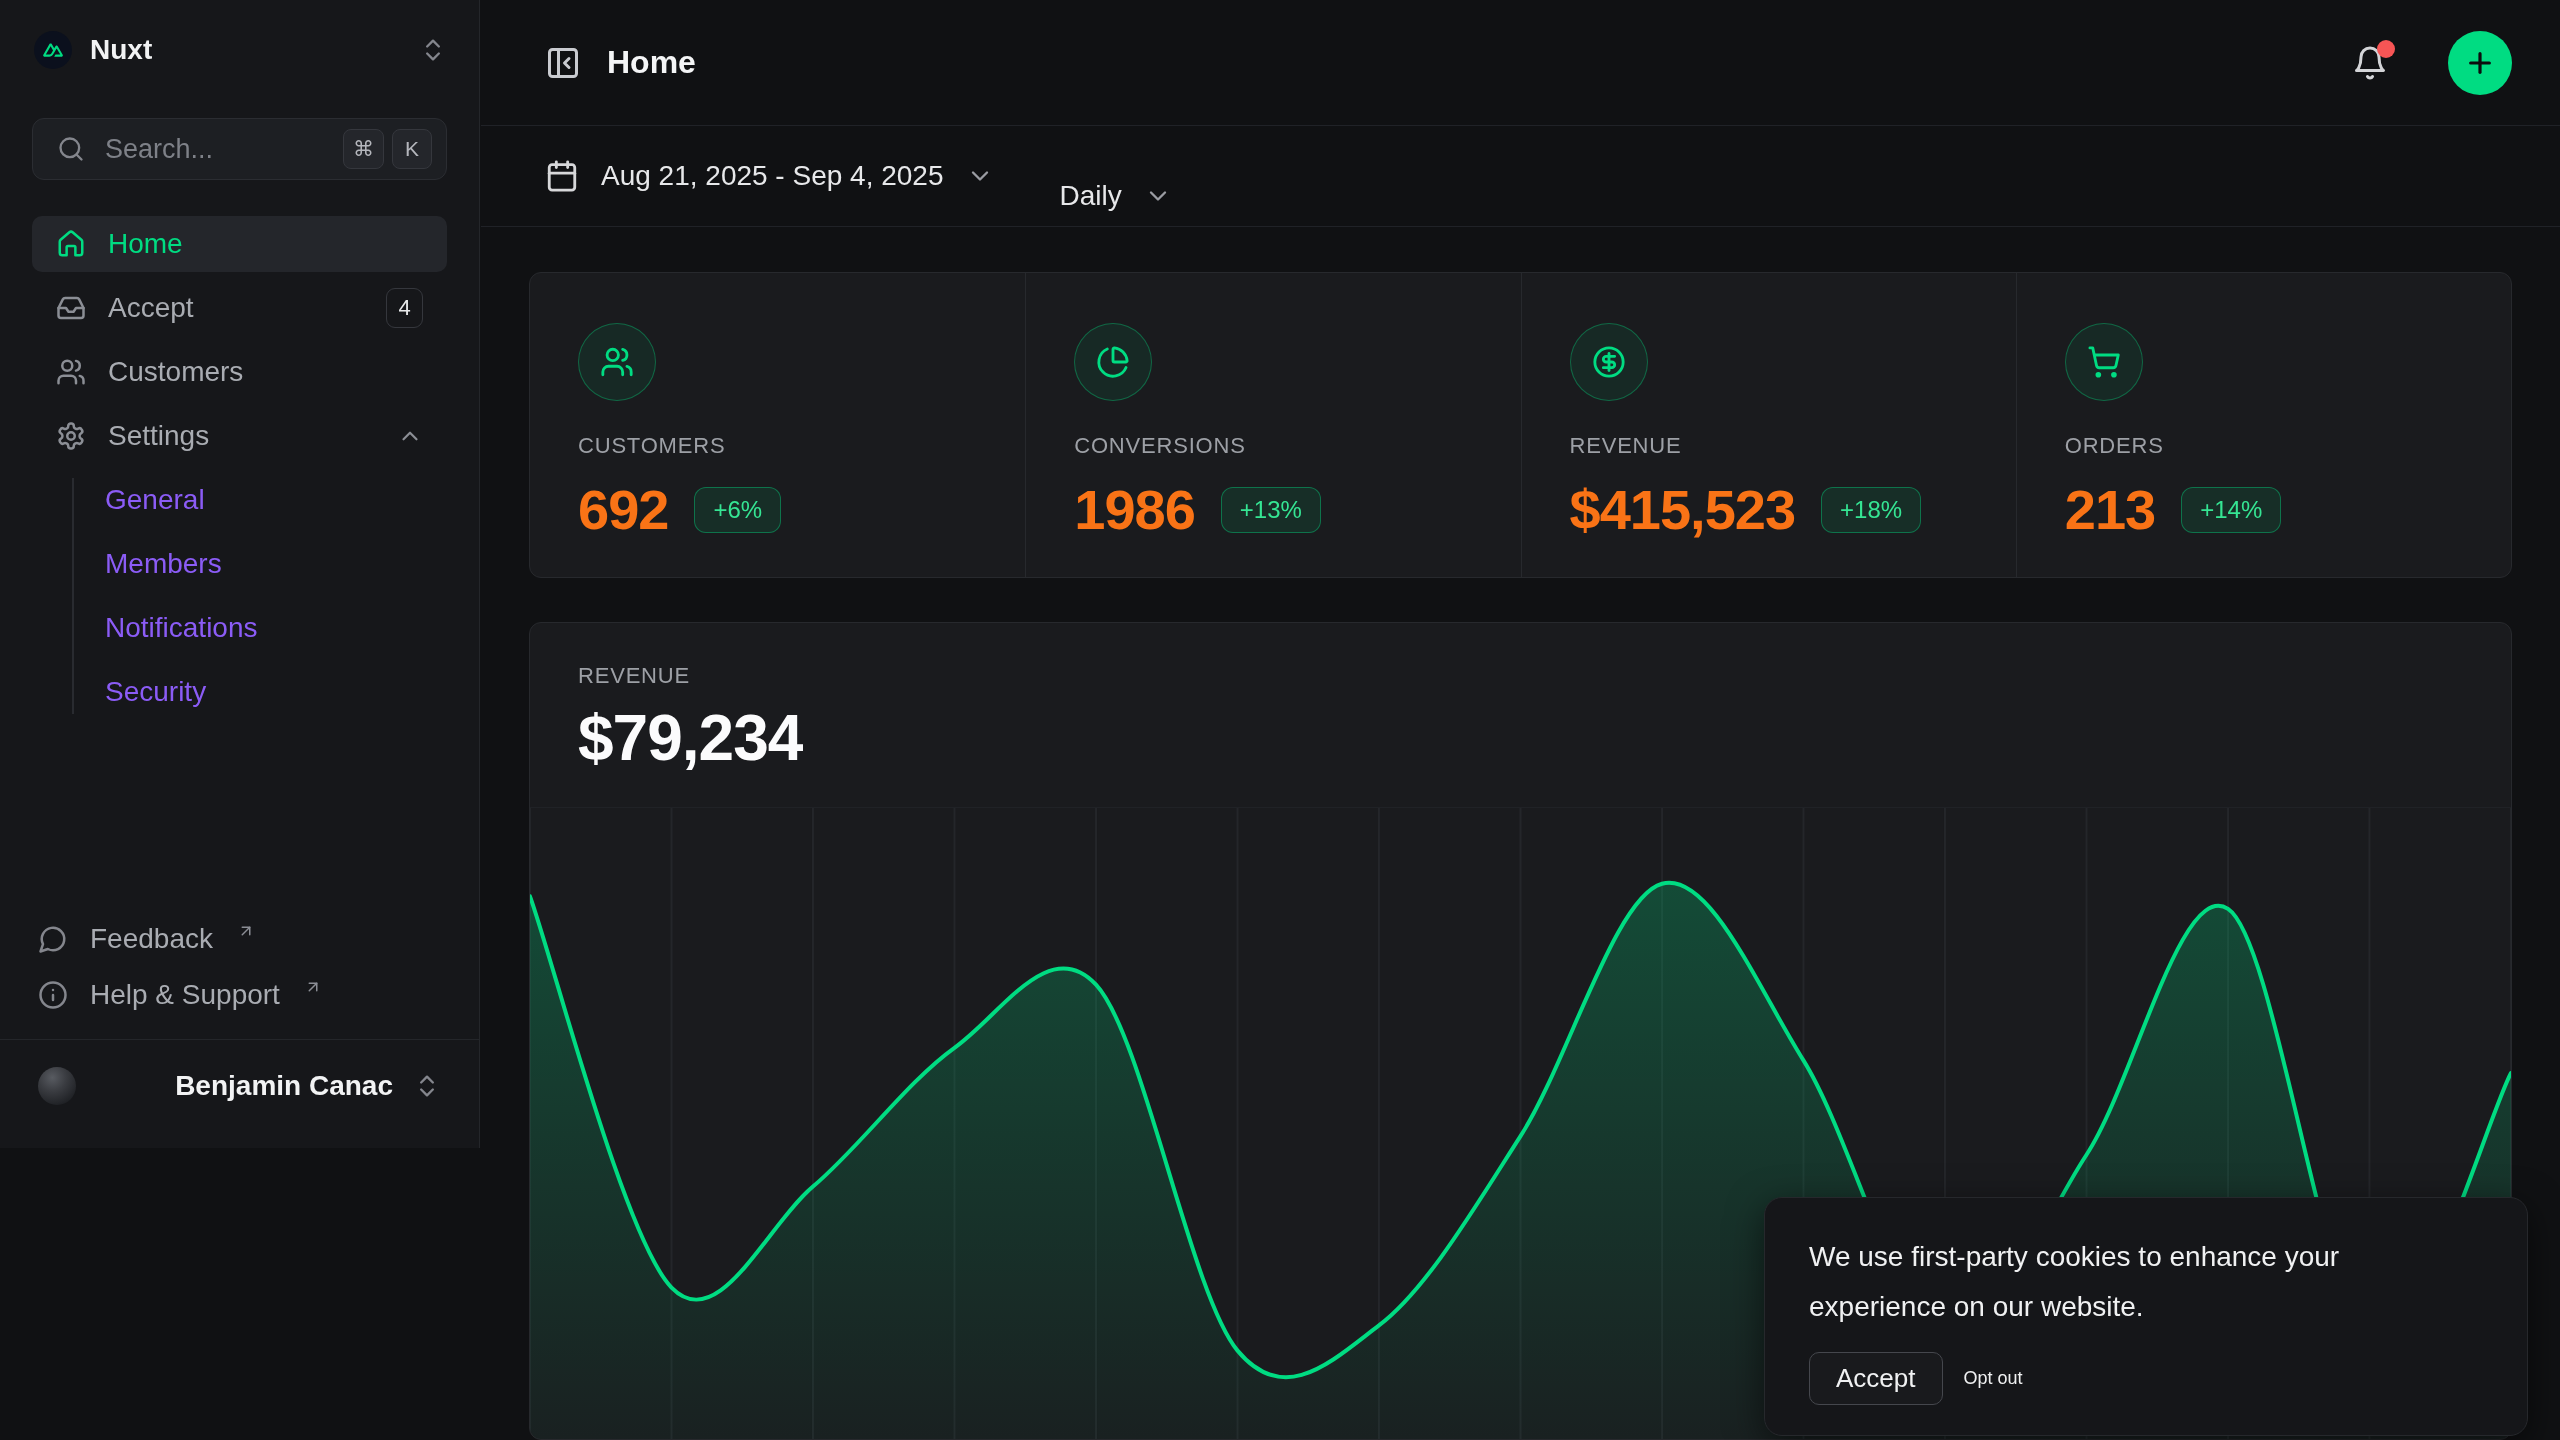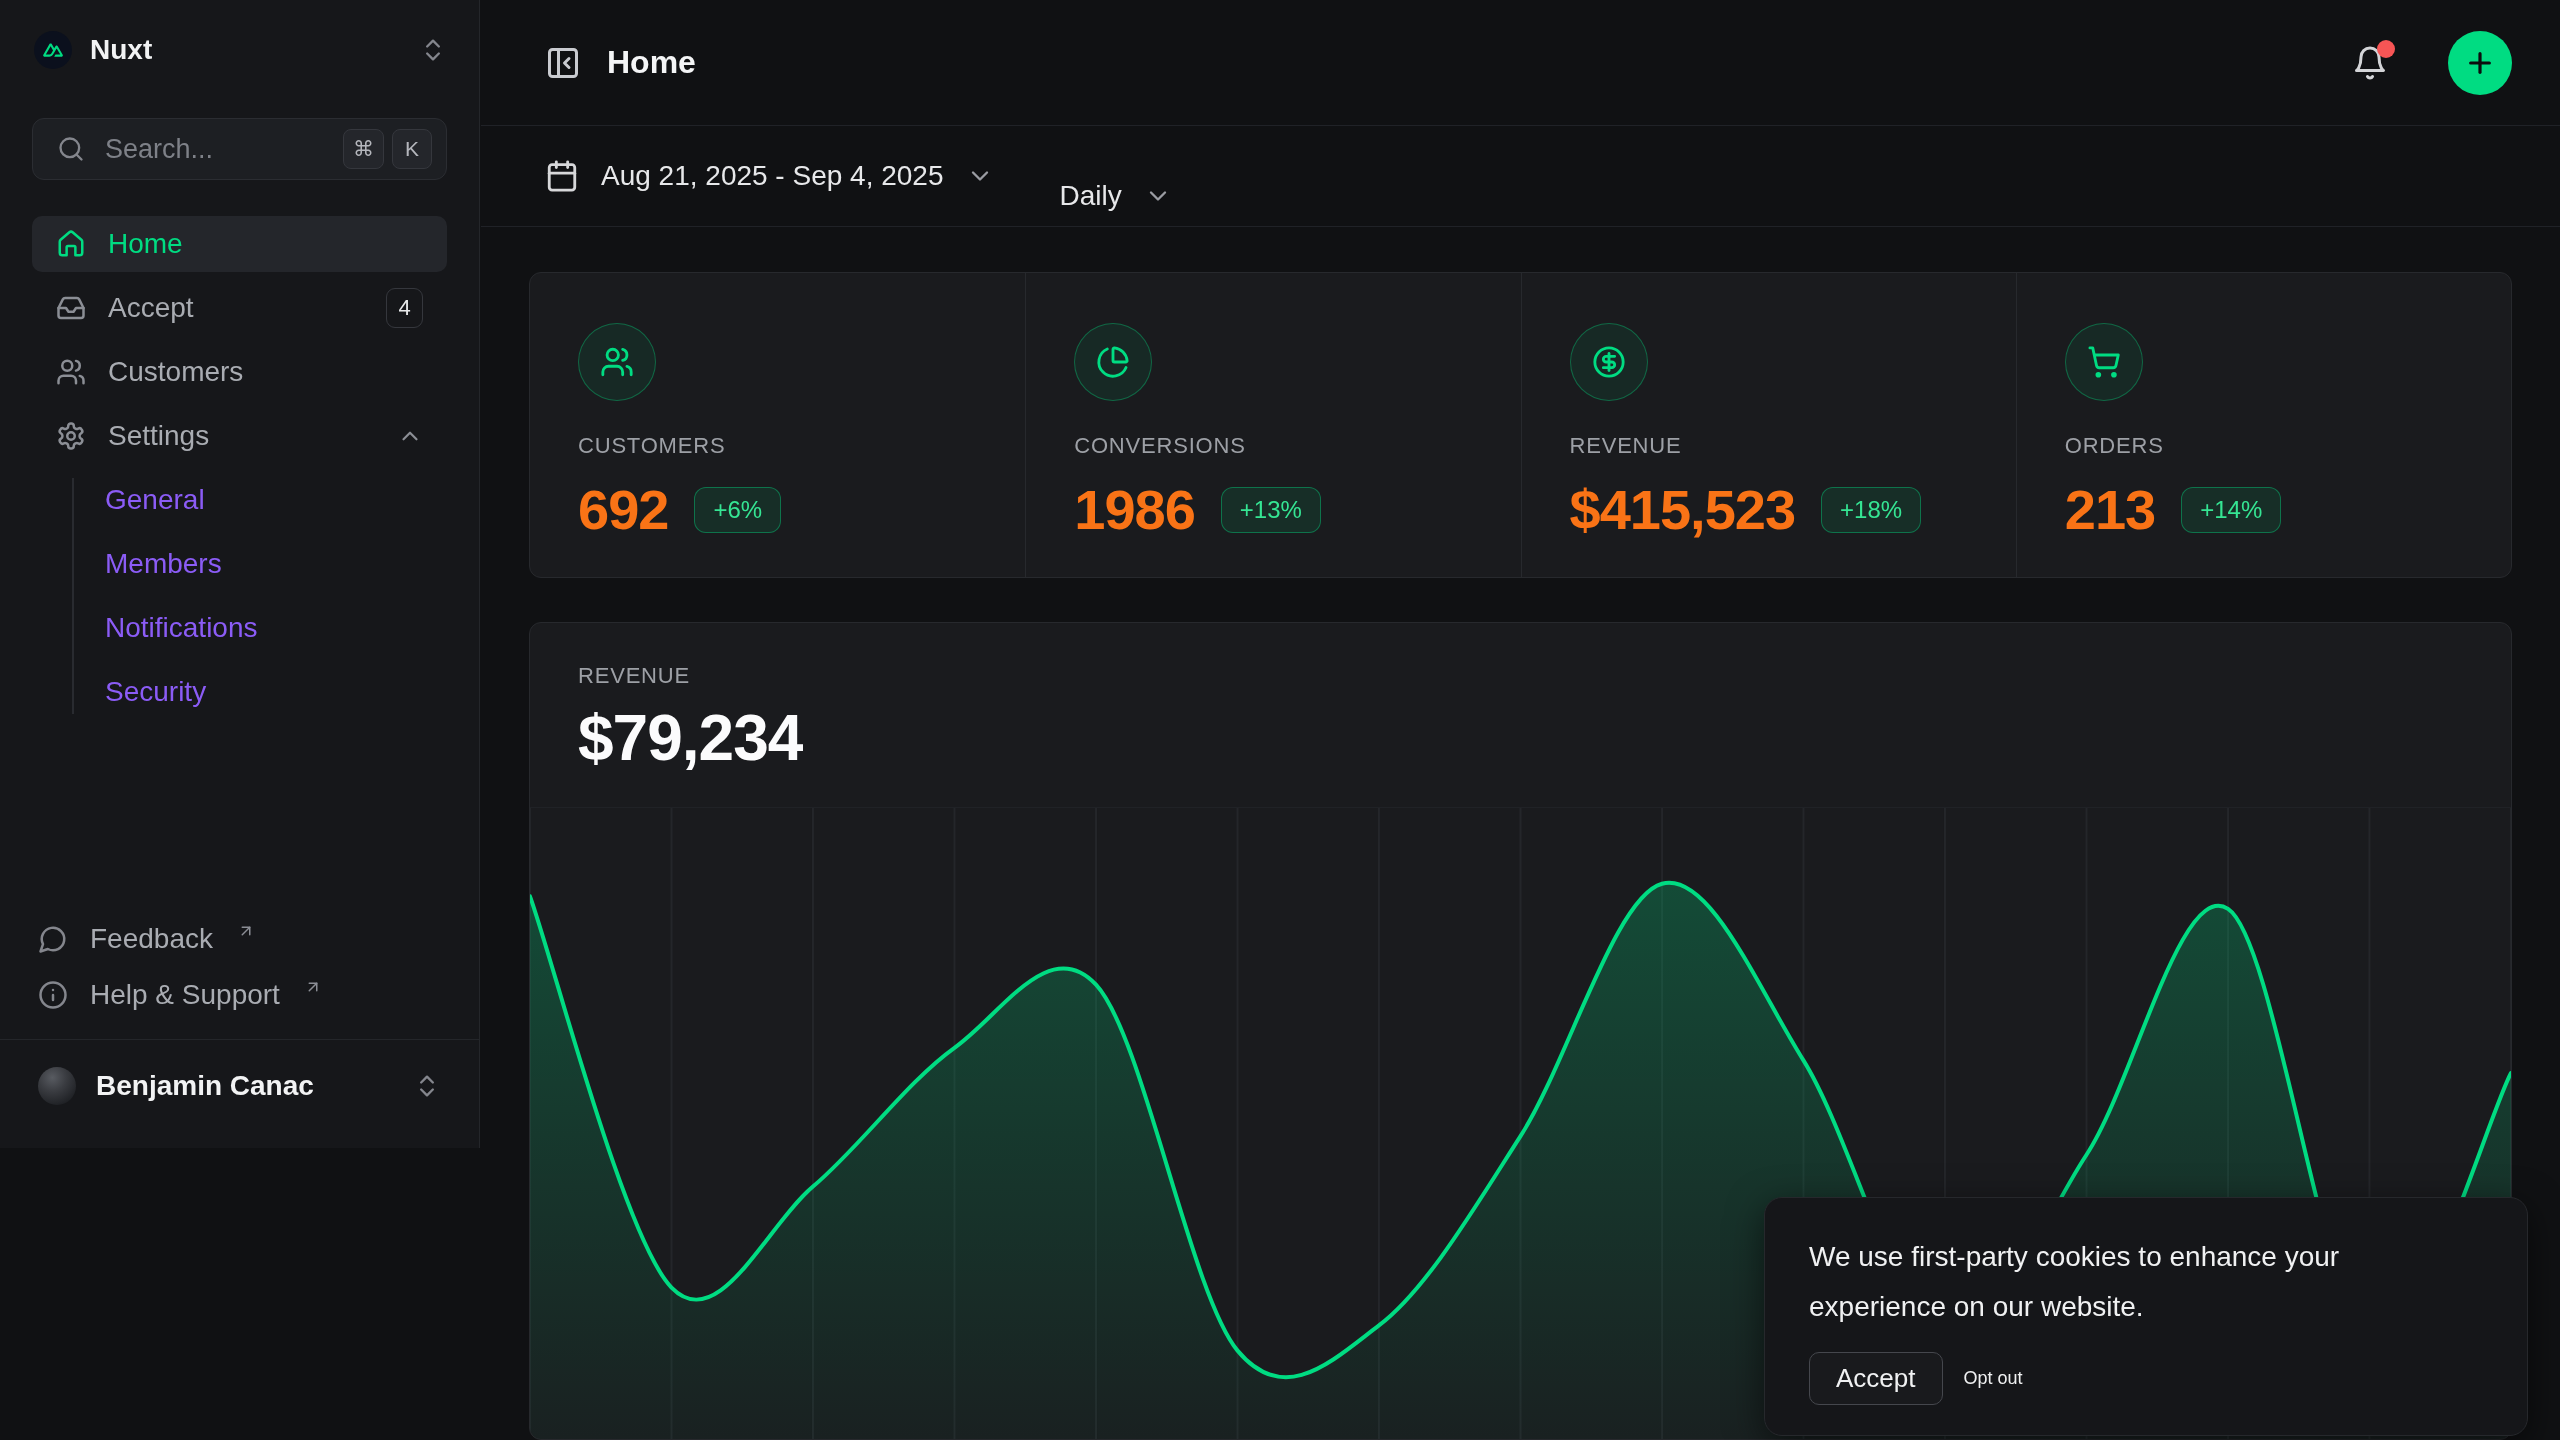--- a/index.html
+++ b/index.html
@@ -43,21 +43,21 @@
     min-width:37px; height:40px; border-radius:9px; border:1px solid #35373d;
     display:flex; align-items:center; justify-content:center; font-size:22px; color:#e8e9ea; padding:0 8px;
   }
   .subnav { position:relative; padding-left:73px; margin-bottom:8px; }
   .subnav::before { content:""; position:absolute; left:40px; top:6px; bottom:6px; width:2px; background:#292b30; }
   .subnav .nav-item { padding:0 0 0 0; margin-bottom:8px; color:#8b5cf6; }
   .sb-spacer { flex:1; }
   .foot-item { height:56px; display:flex; align-items:center; gap:22px; padding:0 6px; font-size:28px; font-weight:500; color:#a9acb2; cursor:pointer; }
   .ext { position:relative; top:-8px; left:2px; color:#8b8e95; }
   .sb-divider { height:1px; background:#24262a; margin:16px -32px 14px; }
-  .user-row { display:flex; align-items:center; gap:20px; height:64px; cursor:pointer; padding:0 6px; }
+  .user-row { display:flex; align-items:center; gap:20px; height:64px; cursor:pointer; padding:0 6px;text-align:right; }
   .avatar { width:38px; height:38px; border-radius:50%; flex:none;
     background:radial-gradient(circle at 38% 28%, #585b61 0%, #3a3c41 38%, #1f2125 78%); }
   .user-name { flex:1; font-size:28px; font-weight:600; color:#f2f3f4; }
 
   
   .main { position:absolute; left:481px; top:0; right:0; bottom:0; }
   .topbar { height:126px; border-bottom:1px solid #202227; display:flex; align-items:center; padding:0 48px 0 64px; gap:26px; }
   .page-title { font-size:32px; font-weight:600; color:#f4f5f6; flex:1; }
   .bell-wrap { position:relative; width:44px; height:44px; display:flex; align-items:center; justify-content:center; cursor:pointer; color:#d3d4d7; }
   .bell-dot { position:absolute; top:-1px; right:-3px; width:18px; height:18px; border-radius:50%; background:#f75555; }

